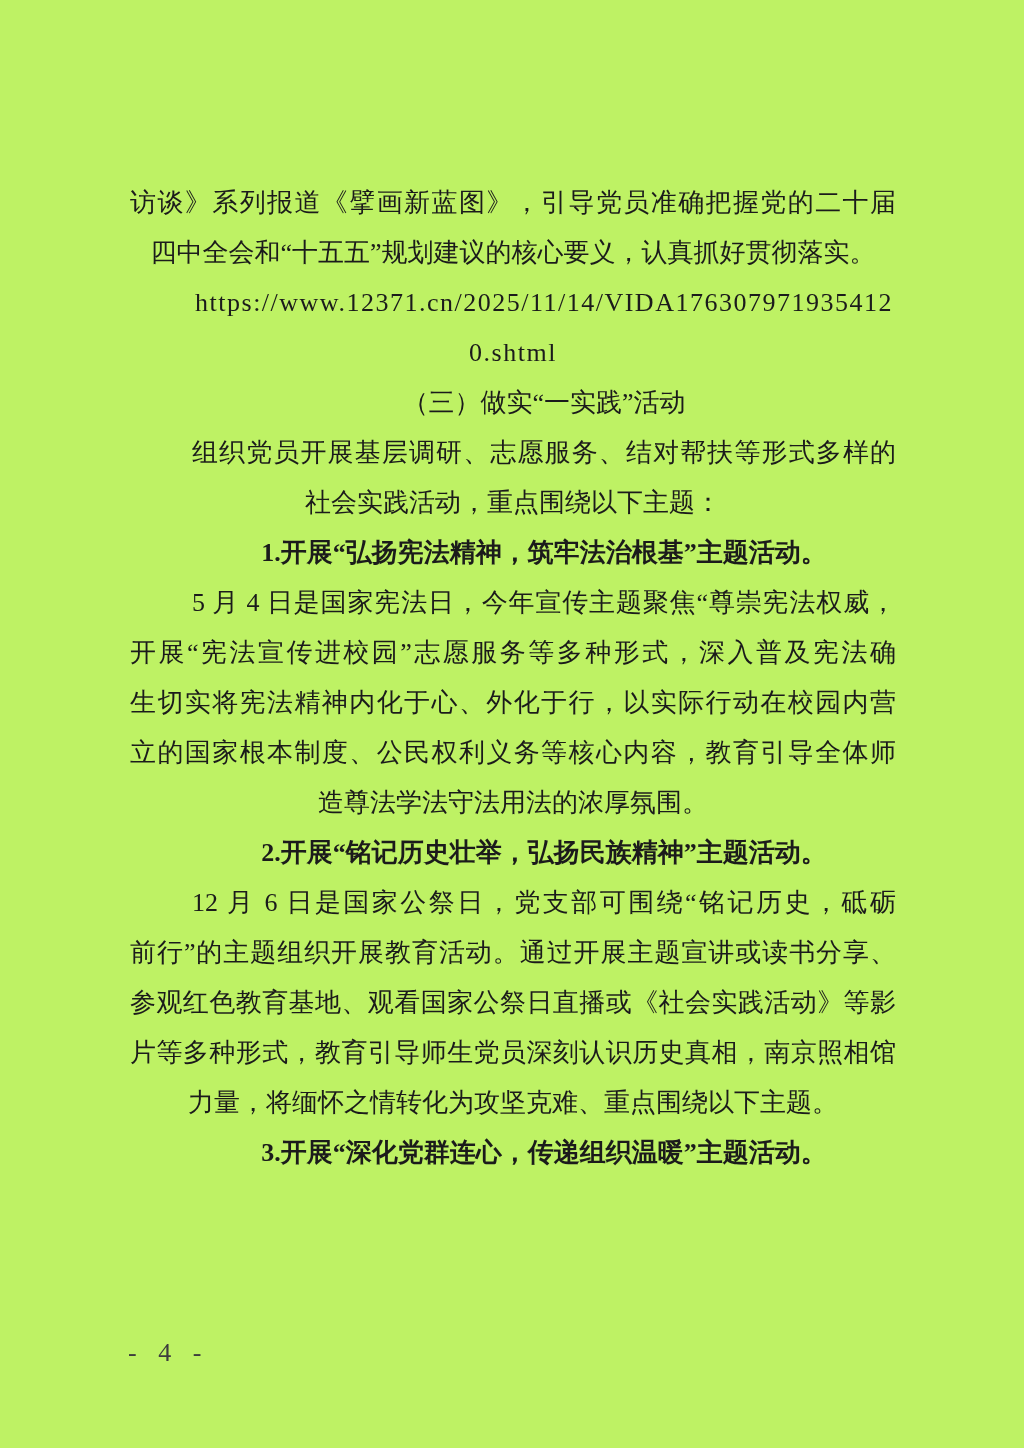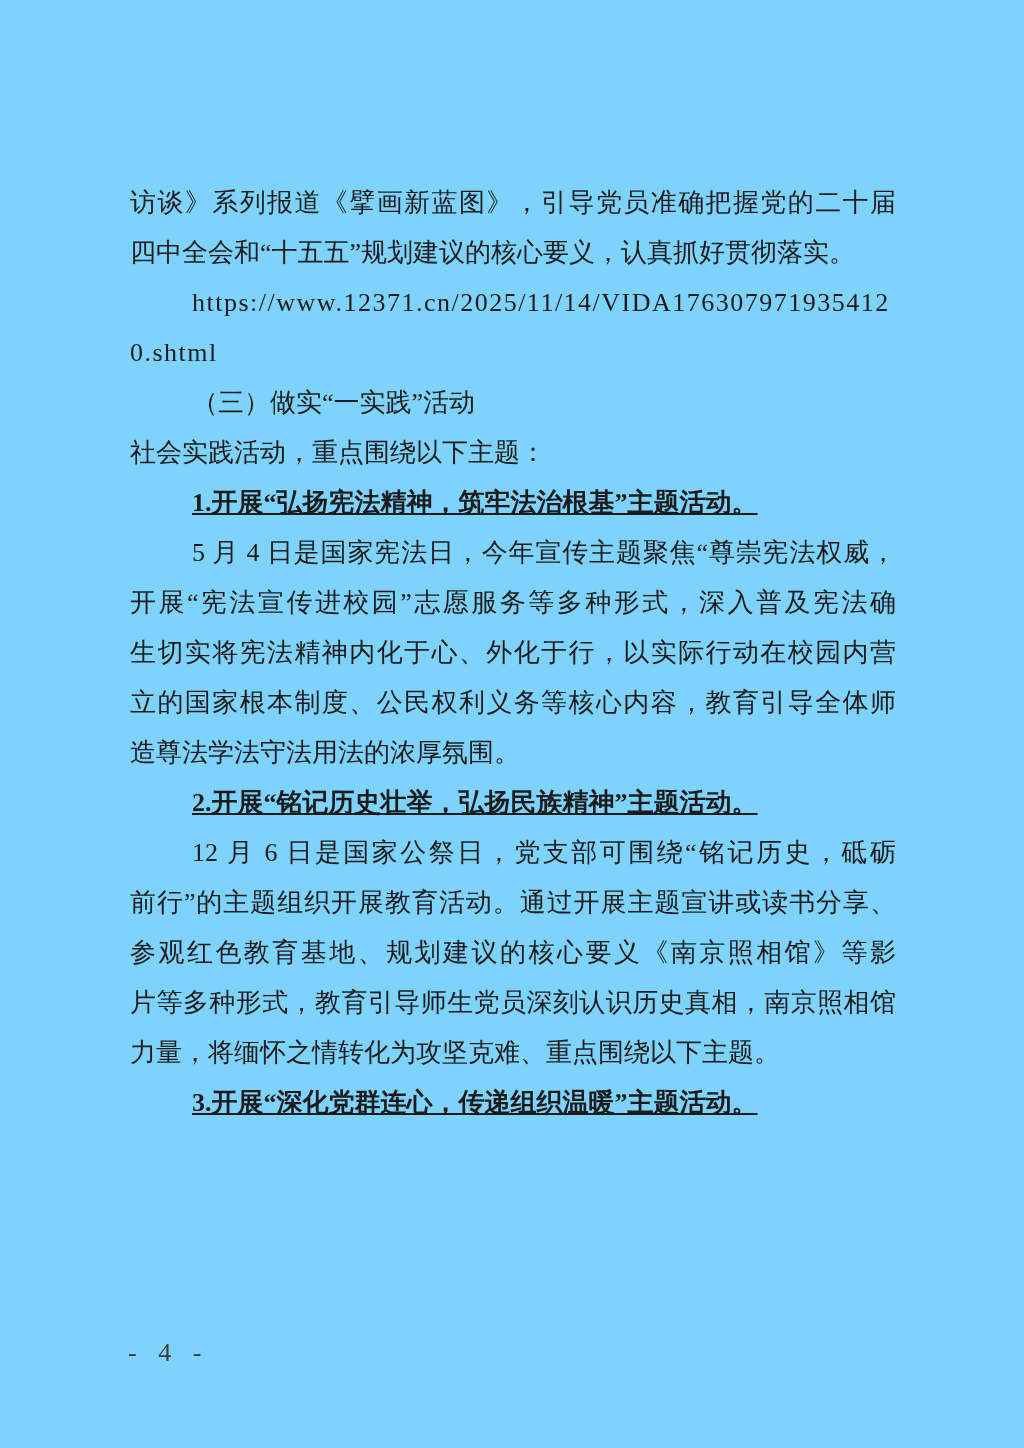--- a/index.html
+++ b/index.html
@@ -4,39 +4,40 @@
 <style>
   html, body {
     margin: 0;
     padding: 0;
     background: #e8e8e8;
   }
   .page {
     position: relative;
     width: 1024px;
     height: 1448px;
-    background: #7dd3fc;
+    background: #bef264;
     overflow: hidden;
     font-family: "Liberation Serif", "DejaVu Serif", serif;
     color: #1b1b1b;
   }
   .textblock {
     position: absolute;
     left: 130px;
     top: 178px;
     width: 766px;
     font-size: 26px;
     line-height: 50px;
   }
   .line {
     height: 50px;
     overflow: hidden;
+    text-align: center;
   }
   .ind { padding-left: 62px; }
-  .bold { font-weight: 700; text-decoration: underline; }
+  .bold { font-weight: 700; }
   .just { text-align: justify; text-justify: inter-character; }
   .just::after { content: ""; display: inline-block; width: 100%; height: 0; }
   .url { letter-spacing: 1.5px; }
   .footer {
     position: absolute;
     left: 128px;
     top: 1338px;
     font-size: 26px;
     color: #3d3d3d;
     letter-spacing: 3px;
@@ -46,29 +47,30 @@
 </head>
 <body>
 
 <div class="page">
   <div class="textblock">
       <div class="line just">访谈》系列报道《擘画新蓝图》，引导党员准确把握党的二十届</div>
       <div class="line">四中全会和“十五五”规划建议的核心要义，认真抓好贯彻落实。</div>
       <div class="line ind url">https://www.12371.cn/2025/11/14/VIDA176307971935412</div>
       <div class="line url">0.shtml</div>
       <div class="line ind">（三）做实“一实践”活动</div>
+      <div class="line ind just">组织党员开展基层调研、志愿服务、结对帮扶等形式多样的</div>
       <div class="line">社会实践活动，重点围绕以下主题：</div>
       <div class="line ind bold">1.开展“弘扬宪法精神，筑牢法治根基”主题活动。</div>
       <div class="line ind just">5 月 4 日是国家宪法日，今年宣传主题聚焦“尊崇宪法权威，</div>
       <div class="line just">开展“宪法宣传进校园”志愿服务等多种形式，深入普及宪法确</div>
       <div class="line just">生切实将宪法精神内化于心、外化于行，以实际行动在校园内营</div>
       <div class="line just">立的国家根本制度、公民权利义务等核心内容，教育引导全体师</div>
       <div class="line">造尊法学法守法用法的浓厚氛围。</div>
       <div class="line ind bold">2.开展“铭记历史壮举，弘扬民族精神”主题活动。</div>
       <div class="line ind just">12 月 6 日是国家公祭日，党支部可围绕“铭记历史，砥砺</div>
       <div class="line just">前行”的主题组织开展教育活动。通过开展主题宣讲或读书分享、</div>
-      <div class="line just">参观红色教育基地、规划建议的核心要义《南京照相馆》等影</div>
+      <div class="line just">参观红色教育基地、观看国家公祭日直播或《社会实践活动》等影</div>
       <div class="line just">片等多种形式，教育引导师生党员深刻认识历史真相，南京照相馆</div>
       <div class="line">力量，将缅怀之情转化为攻坚克难、重点围绕以下主题。</div>
       <div class="line ind bold">3.开展“深化党群连心，传递组织温暖”主题活动。</div>
     </div>
   <div class="footer">- 4 -</div>
 </div>
 
 </body></html>

